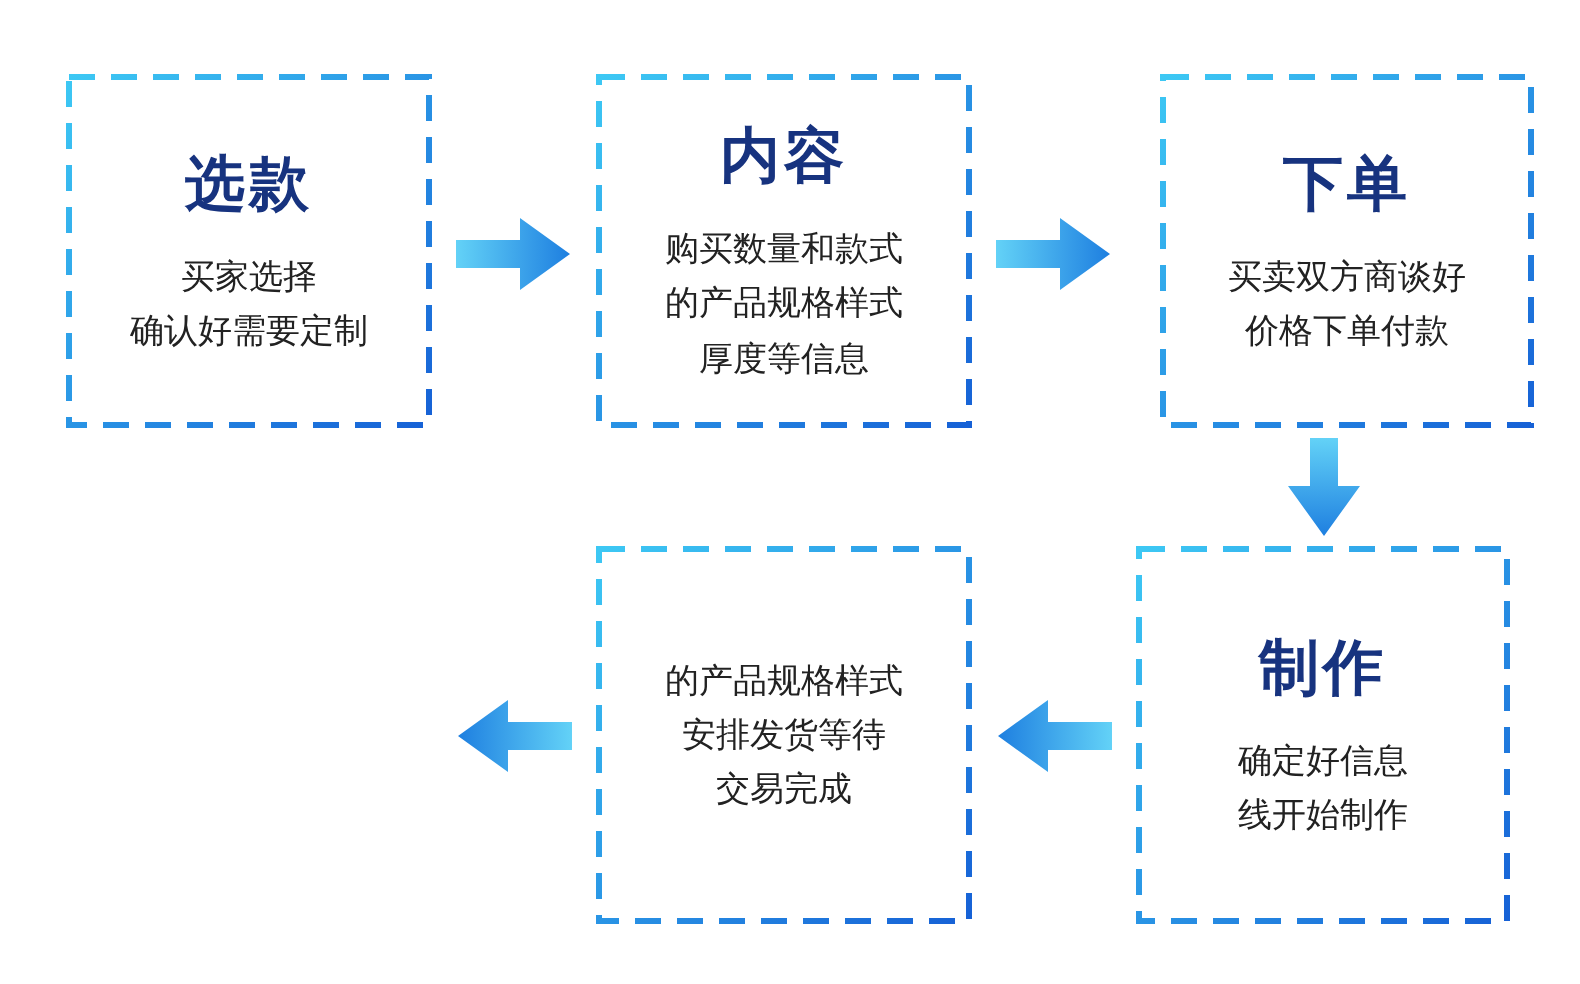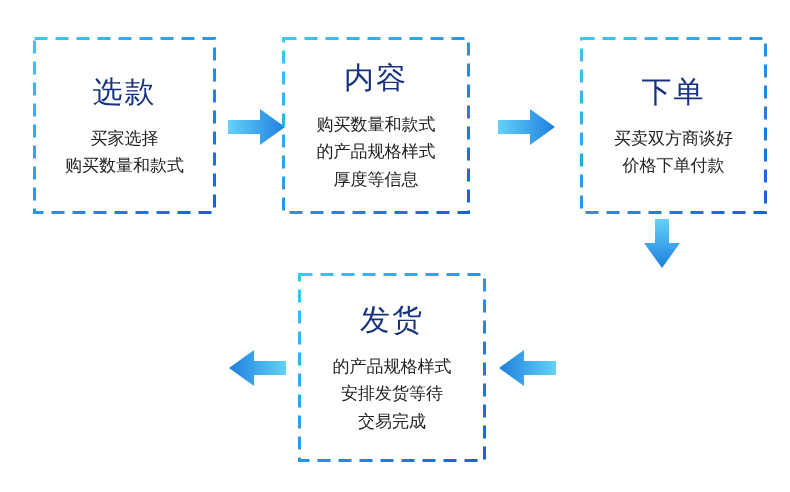--- a/index.html
+++ b/index.html
@@ -27,21 +27,21 @@
   }
   .card .border-svg {
     position: absolute;
     left: 0;
     top: 0;
     pointer-events: none;
   }
   .step-title {
     position: relative;
     font-size: 30px;
-    font-weight: normal;
+    font-weight: bold;
     color: #17337f;
     letter-spacing: 2px;
     margin-bottom: 12px;
   }
   .step-desc {
     position: relative;
     font-size: 17px;
     color: #222222;
     line-height: 1.6;
     white-space: pre-line;
@@ -75,28 +75,28 @@
       </linearGradient>
     </defs>
   </svg>
 
   <div class="card" style="left:33px; top:37px; width:183px; height:177px">
     <svg class="border-svg" width="183" height="177">
       <rect x="1.5" y="1.5" width="180" height="174" fill="none" stroke="url(#grad-box)" stroke-width="3" stroke-dasharray="13 8"></rect>
     </svg>
     <div class="step-title">选款</div>
     <div class="step-desc">买家选择
-购买数量和款式</div>
+确认好需要定制</div>
   </div>
 
   <svg class="arrow" style="left:228px; top:108px" width="58" height="38">
     <polygon points="0,12 32,12 32,1 57,19 32,37 32,26 0,26" fill="url(#grad-right)"></polygon>
   </svg>
 
-  <div class="card" style="left:282px; top:37px; width:188px; height:177px">
+  <div class="card" style="left:298px; top:37px; width:188px; height:177px">
     <svg class="border-svg" width="188" height="177">
       <rect x="1.5" y="1.5" width="185" height="174" fill="none" stroke="url(#grad-box)" stroke-width="3" stroke-dasharray="13 8"></rect>
     </svg>
     <div class="step-title">内容</div>
     <div class="step-desc">购买数量和款式
 的产品规格样式
 厚度等信息</div>
   </div>
 
   <svg class="arrow" style="left:498px; top:108px" width="58" height="38">
@@ -118,24 +118,31 @@
 
 
   <svg class="arrow" style="left:228px; top:349px" width="58" height="38">
     <polygon points="58,12 26,12 26,1 1,19 26,37 26,26 58,26" fill="url(#grad-left)"></polygon>
   </svg>
 
   <div class="card" style="left:298px; top:273px; width:188px; height:189px">
     <svg class="border-svg" width="188" height="189">
       <rect x="1.5" y="1.5" width="185" height="186" fill="none" stroke="url(#grad-box)" stroke-width="3" stroke-dasharray="13 8"></rect>
     </svg>
-    <div class="step-title">发货</div>
     <div class="step-desc">的产品规格样式
 安排发货等待
 交易完成</div>
   </div>
 
   <svg class="arrow" style="left:498px; top:349px" width="58" height="38">
     <polygon points="58,12 26,12 26,1 1,19 26,37 26,26 58,26" fill="url(#grad-left)"></polygon>
   </svg>
 
+  <div class="card" style="left:568px; top:273px; width:187px; height:189px">
+    <svg class="border-svg" width="187" height="189">
+      <rect x="1.5" y="1.5" width="184" height="186" fill="none" stroke="url(#grad-box)" stroke-width="3" stroke-dasharray="13 8"></rect>
+    </svg>
+    <div class="step-title">制作</div>
+    <div class="step-desc">确定好信息
+线开始制作</div>
+  </div>
 
 </div>
 
 </body></html>

